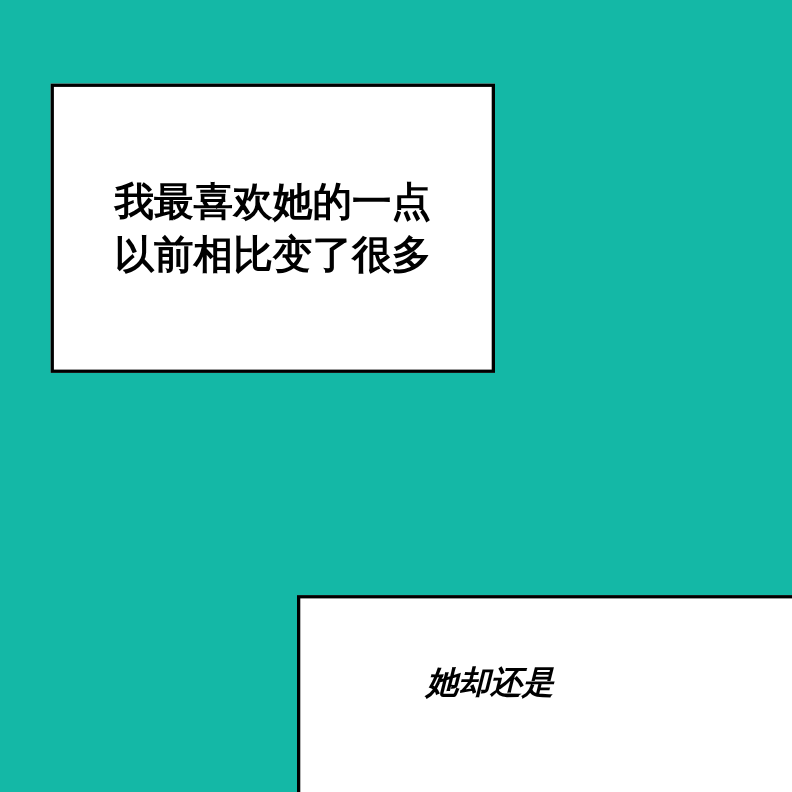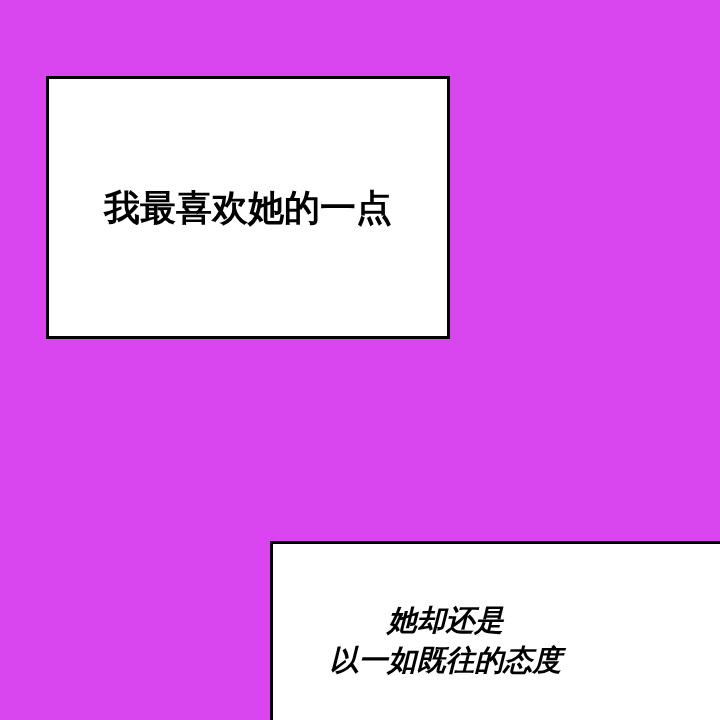--- a/index.html
+++ b/index.html
@@ -4,21 +4,21 @@
 <style>
   html, body {
     margin: 0;
     padding: 0;
     background: #ffffff;
   }
   .page {
     position: relative;
     width: 720px;
     height: 720px;
-    background: #d946ef;
+    background: #14b8a6;
     overflow: hidden;
     font-family: "DejaVu Sans", "Liberation Sans", sans-serif;
   }
   .speech-box {
     position: absolute;
     background: #ffffff;
     border: 3px solid #000000;
     box-sizing: border-box;
     display: flex;
     flex-direction: column;
@@ -61,22 +61,22 @@
     font-style: italic;
   }
 </style>
 </head>
 <body>
 
 <div class="page">
 
   <div class="speech-box box-top">
     <p class="line">我最喜欢她的一点</p>
+    <p class="line">以前相比变了很多</p>
   </div>
 
   <div class="speech-box box-bottom">
     <div class="text-block">
       <p class="line">她却还是</p>
-      <p class="line">以一如既往的态度</p>
     </div>
   </div>
 
 </div>
 
 </body></html>

